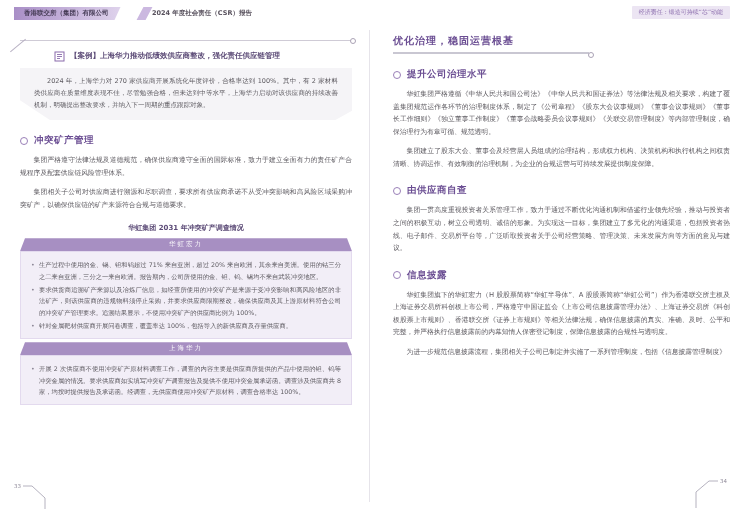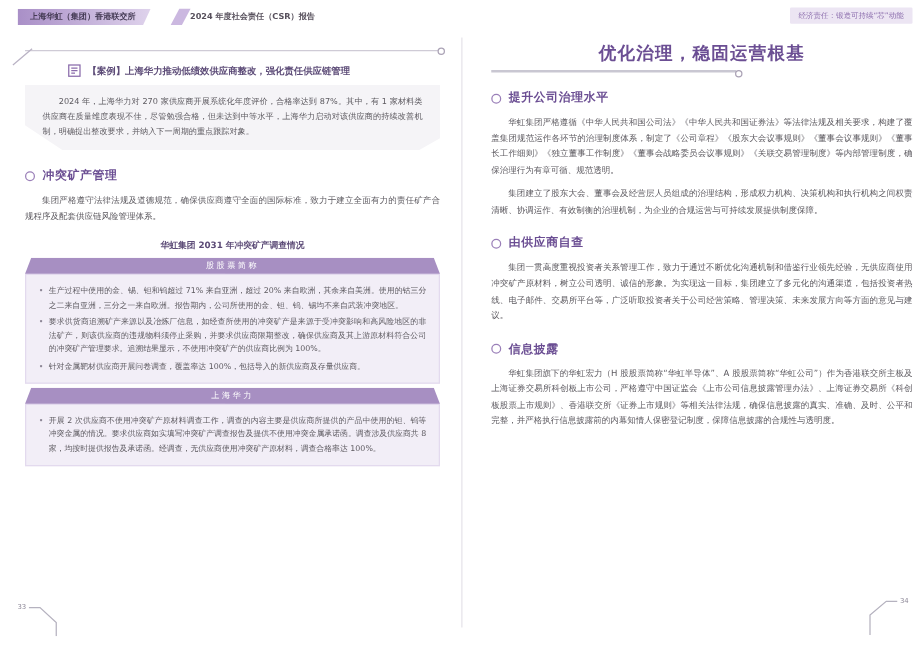--- a/index.html
+++ b/index.html
@@ -32,21 +32,21 @@
   
   .case-box{position:relative;border-top:1px solid #cfcbd6;padding-top:7px;}
   .case-box .end-dot{
     position:absolute;right:-4px;top:-3px;width:4px;height:4px;border:1px solid #aaa2b5;
     border-radius:50%;background:#fff;
   }
   .case-slash{
     position:absolute;left:-12px;top:4px;width:20px;height:1px;background:#b9b2c4;
     transform:rotate(-40deg);
   }
-  .case-title-row{display:flex;align-items:center;gap:5px;margin:3px 0 6px 34px;}
+  .case-title-row{display:flex;gap:5px;margin:3px 0 6px 34px;}
   .case-title{font-size:7.5px;font-weight:bold;color:#5c4b77;}
   .case-body{
     background:#f5f4f7;padding:7px 14px 9px;font-size:6.5px;line-height:1.85;
     color:#5d5a60;text-indent:2em;text-align:justify;
     clip-path:polygon(0 0,100% 0,100% 82%,95% 100%,9% 100%,0 62%);
   }
   
   .sec-heading{display:flex;align-items:center;gap:6px;margin:14px 0 7px;}
   .ring{width:6px;height:6px;border:1.5px solid #9a7fb8;border-radius:50%;flex:none;}
   .sec-heading .txt{font-size:9.5px;font-weight:bold;color:#6b4e93;letter-spacing:.5px;}
@@ -66,73 +66,74 @@
   .survey-block{
     background:#f2eef7;border:1px solid #e3daee;padding:5px 10px;margin-top:-4px;
   }
   .survey-block ul{margin:0;padding:0;list-style:none;}
   .survey-block li{
     position:relative;padding-left:8px;font-size:6.3px;line-height:1.8;
     color:#5d5a60;text-align:justify;margin:2px 0;
   }
   .survey-block li::before{content:"•";position:absolute;left:0;top:0;color:#8d8796;}
   
-  .right-title{font-size:14px;font-weight:bold;color:#6b4e93;letter-spacing:1px;margin:0 0 4px;text-align:center;}
+  .right-title{font-size:10px;font-weight:bold;color:#6b4e93;letter-spacing:1px;margin:0 0 4px;}
   .title-underline{position:relative;width:196px;height:2px;background:#c9c7d2;margin-bottom:14px;}
   .title-underline .end-dot{
     position:absolute;right:-5px;top:0;width:4px;height:4px;border:1px solid #aaa2b5;
     border-radius:50%;background:#fff;
   }
   
   .corner{position:absolute;font-size:5.5px;color:#8f8a99;}
   .corner svg{display:block;}
   .corner-left{left:14px;top:483px;display:flex;align-items:flex-start;gap:2px;}
   .corner-right{right:10px;top:478px;display:flex;align-items:flex-start;gap:2px;}
   
   .doc-icon{flex:none;}
 </style>
 </head>
 <body>
 
 <div id="stage">
 
-  <div class="brand-badge">上海华虹（集团）香港联交所</div>
+  <div class="brand-badge">香港联交所（集团）有限公司</div>
   <div class="brand-tail" style="left:140px;"></div>
   <div class="header-report-title">2024 年度社会责任（CSR）报告</div>
   <div class="header-chapter">经济责任：锻造可持续“芯”动能</div>
 
   <div class="mid-divider"></div>
 
   <div class="page-left">
 
     <div class="case-box">
       <span class="end-dot"></span>
       <span class="case-slash"></span>
       <div class="case-title-row">
         <svg class="doc-icon" width="11" height="11" viewBox="0 0 11 11">
           <rect x="1" y="1" width="9" height="9" fill="none" stroke="#8a6bab" stroke-width="1"></rect>
           <line x1="3" y1="3.5" x2="8" y2="3.5" stroke="#8a6bab" stroke-width="0.9"></line>
           <line x1="3" y1="5.5" x2="8" y2="5.5" stroke="#8a6bab" stroke-width="0.9"></line>
           <line x1="3" y1="7.5" x2="6" y2="7.5" stroke="#8a6bab" stroke-width="0.9"></line>
         </svg>
         <span class="case-title">【案例】上海华力推动低绩效供应商整改，强化责任供应链管理</span>
       </div>
-      <div class="case-body">2024 年，上海华力对 270 家供应商开展系统化年度评价，合格率达到 87%。其中，有 1 家材料类供应商在质量维度表现不佳，尽管勉强合格，但未达到中等水平，上海华力启动对该供应商的持续改善机制，明确提出整改要求，并纳入下一周期的重点跟踪对象。</div>
+      <div class="case-body">2024 年，上海华力对 270 家供应商开展系统化年度评价，合格率达到 100%。其中，有 2 家材料类供应商在质量维度表现不佳，尽管勉强合格，但未达到中等水平，上海华力启动对该供应商的持续改善机制，明确提出整改要求，并纳入下一周期的重点跟踪对象。</div>
     </div>
 
     <div class="sec-heading">
       <span class="ring"></span>
       <span class="txt">冲突矿产管理</span>
     </div>
     <p class="body-p">集团严格遵守法律法规及道德规范，确保供应商遵守全面的国际标准，致力于建立全面有力的责任矿产合规程序及配套供应链风险管理体系。</p>
+    <p class="body-p">集团相关子公司对供应商进行溯源和尽职调查，要求所有供应商承诺不从受冲突影响和高风险区域采购冲突矿产，以确保供应链的矿产来源符合合规与道德要求。</p>
 
     <div class="survey-title">华虹集团 2031 年冲突矿产调查情况</div>
 
     <div class="survey-group">
-      <div class="survey-banner">股股票简称</div>
+      <div class="survey-banner">华虹宏力</div>
       <div class="survey-notch"></div>
       <div class="survey-block">
         <ul>
           <li>生产过程中使用的金、锡、钽和钨超过 71% 来自亚洲，超过 20% 来自欧洲，其余来自美洲。使用的钴三分之二来自亚洲，三分之一来自欧洲。报告期内，公司所使用的金、钽、钨、锡均不来自武装冲突地区。</li>
           <li>要求供货商追溯矿产来源以及冶炼厂信息，如经查所使用的冲突矿产是来源于受冲突影响和高风险地区的非法矿产，则该供应商的违规物料须停止采购，并要求供应商限期整改，确保供应商及其上游原材料符合公司的冲突矿产管理要求。追溯结果显示，不使用冲突矿产的供应商比例为 100%。</li>
           <li>针对金属靶材供应商开展问卷调查，覆盖率达 100%，包括导入的新供应商及存量供应商。</li>
         </ul>
       </div>
     </div>
 
@@ -160,27 +161,28 @@
       <span class="ring"></span>
       <span class="txt">提升公司治理水平</span>
     </div>
     <p class="body-p">华虹集团严格遵循《中华人民共和国公司法》《中华人民共和国证券法》等法律法规及相关要求，构建了覆盖集团规范运作各环节的治理制度体系，制定了《公司章程》《股东大会议事规则》《董事会议事规则》《董事长工作细则》《独立董事工作制度》《董事会战略委员会议事规则》《关联交易管理制度》等内部管理制度，确保治理行为有章可循、规范透明。</p>
     <p class="body-p">集团建立了股东大会、董事会及经营层人员组成的治理结构，形成权力机构、决策机构和执行机构之间权责清晰、协调运作、有效制衡的治理机制，为企业的合规运营与可持续发展提供制度保障。</p>
 
     <div class="sec-heading">
       <span class="ring"></span>
       <span class="txt">由供应商自查</span>
     </div>
-    <p class="body-p">集团一贯高度重视投资者关系管理工作，致力于通过不断优化沟通机制和借鉴行业领先经验，无供应商使用冲突矿产原材料，树立公司透明、诚信的形象。为实现这一目标，集团建立了多元化的沟通渠道，包括投资者热线、电子邮件、交易所平台等，广泛听取投资者关于公司经营策略、管理决策、未来发展方向等方面的意见与建议。</p>
+    <p class="body-p">集团一贯高度重视投资者关系管理工作，致力于通过不断优化沟通机制和借鉴行业领先经验，推动与投资者之间的积极互动，树立公司透明、诚信的形象。为实现这一目标，集团建立了多元化的沟通渠道，包括投资者热线、电子邮件、交易所平台等，广泛听取投资者关于公司经营策略、管理决策、未来发展方向等方面的意见与建议。</p>
 
     <div class="sec-heading">
       <span class="ring"></span>
       <span class="txt">信息披露</span>
     </div>
     <p class="body-p">华虹集团旗下的华虹宏力（H 股股票简称“华虹半导体”、A 股股票简称“华虹公司”）作为香港联交所主板及上海证券交易所科创板上市公司，严格遵守中国证监会《上市公司信息披露管理办法》、上海证券交易所《科创板股票上市规则》、香港联交所《证券上市规则》等相关法律法规，确保信息披露的真实、准确、及时、公平和完整，并严格执行信息披露前的内幕知情人保密登记制度，保障信息披露的合规性与透明度。</p>
+    <p class="body-p">为进一步规范信息披露流程，集团相关子公司已制定并实施了一系列管理制度，包括《信息披露管理制度》</p>
 
   </div>
 
   <div class="corner corner-left">
     <span>33</span>
     <svg width="30" height="26" viewBox="0 0 30 26">
       <polyline points="0,3 9,3 22,15 22,26" fill="none" stroke="#b5b2bf" stroke-width="1"></polyline>
     </svg>
   </div>
   <div class="corner corner-right">

